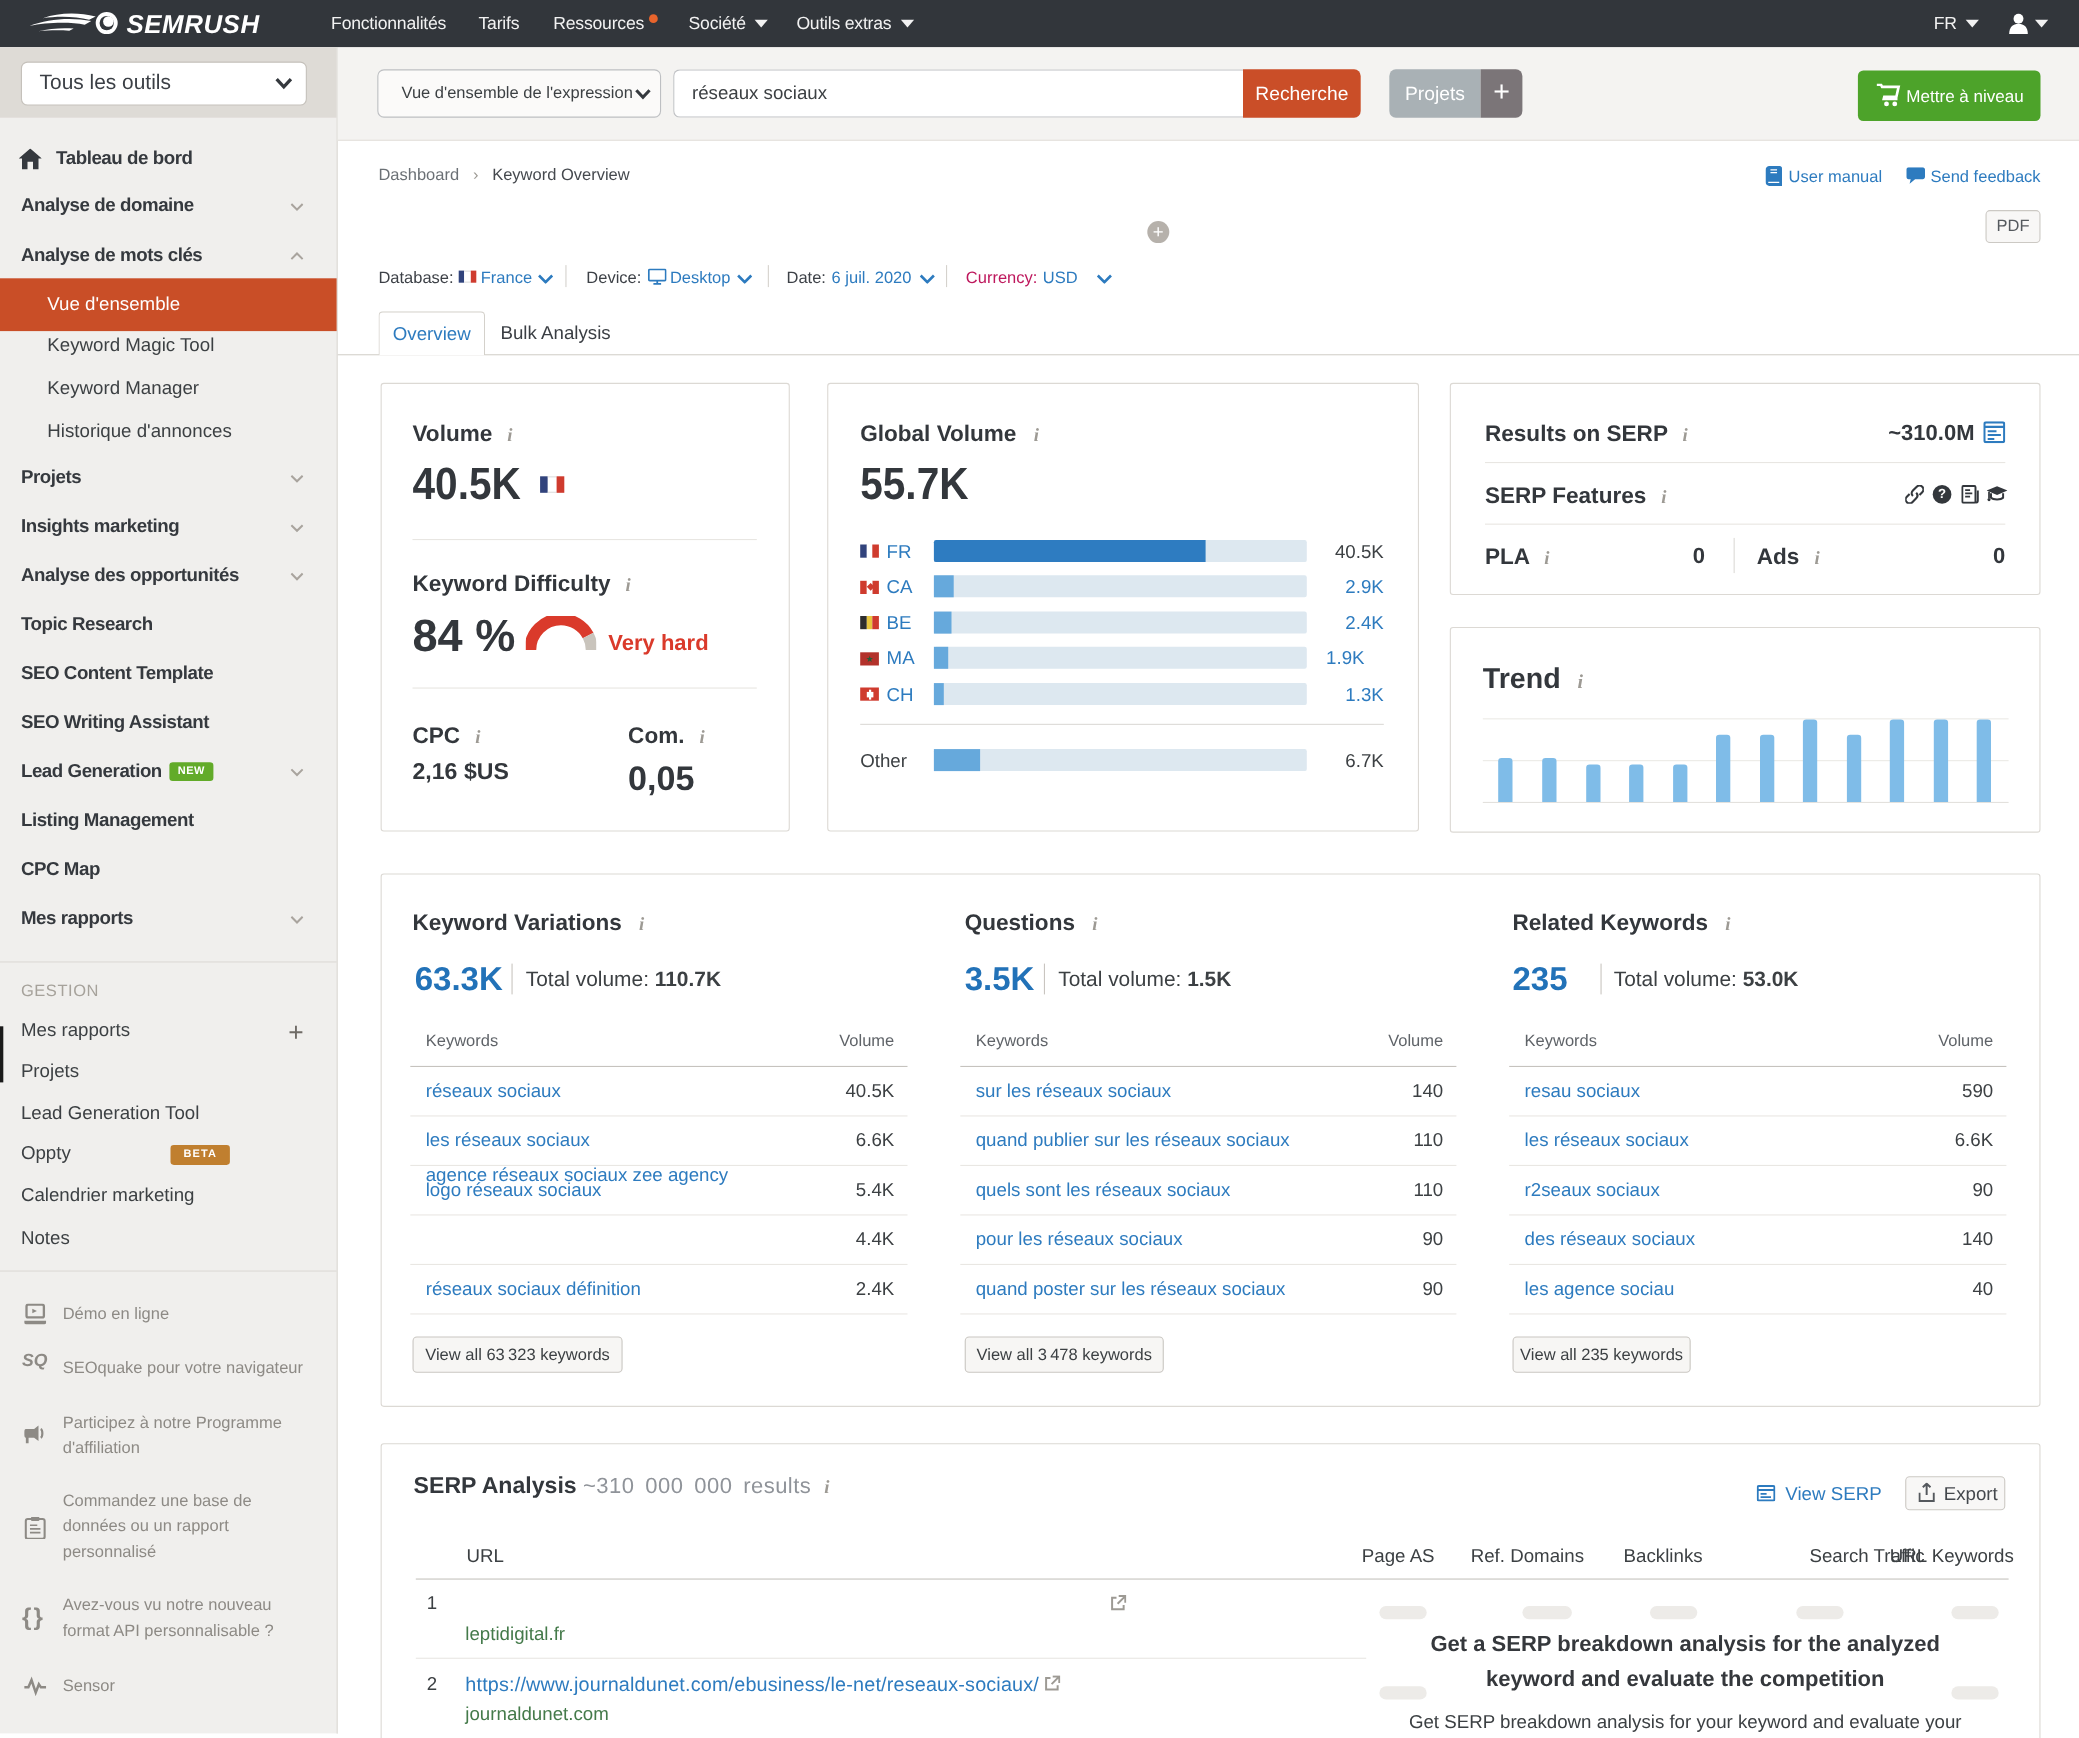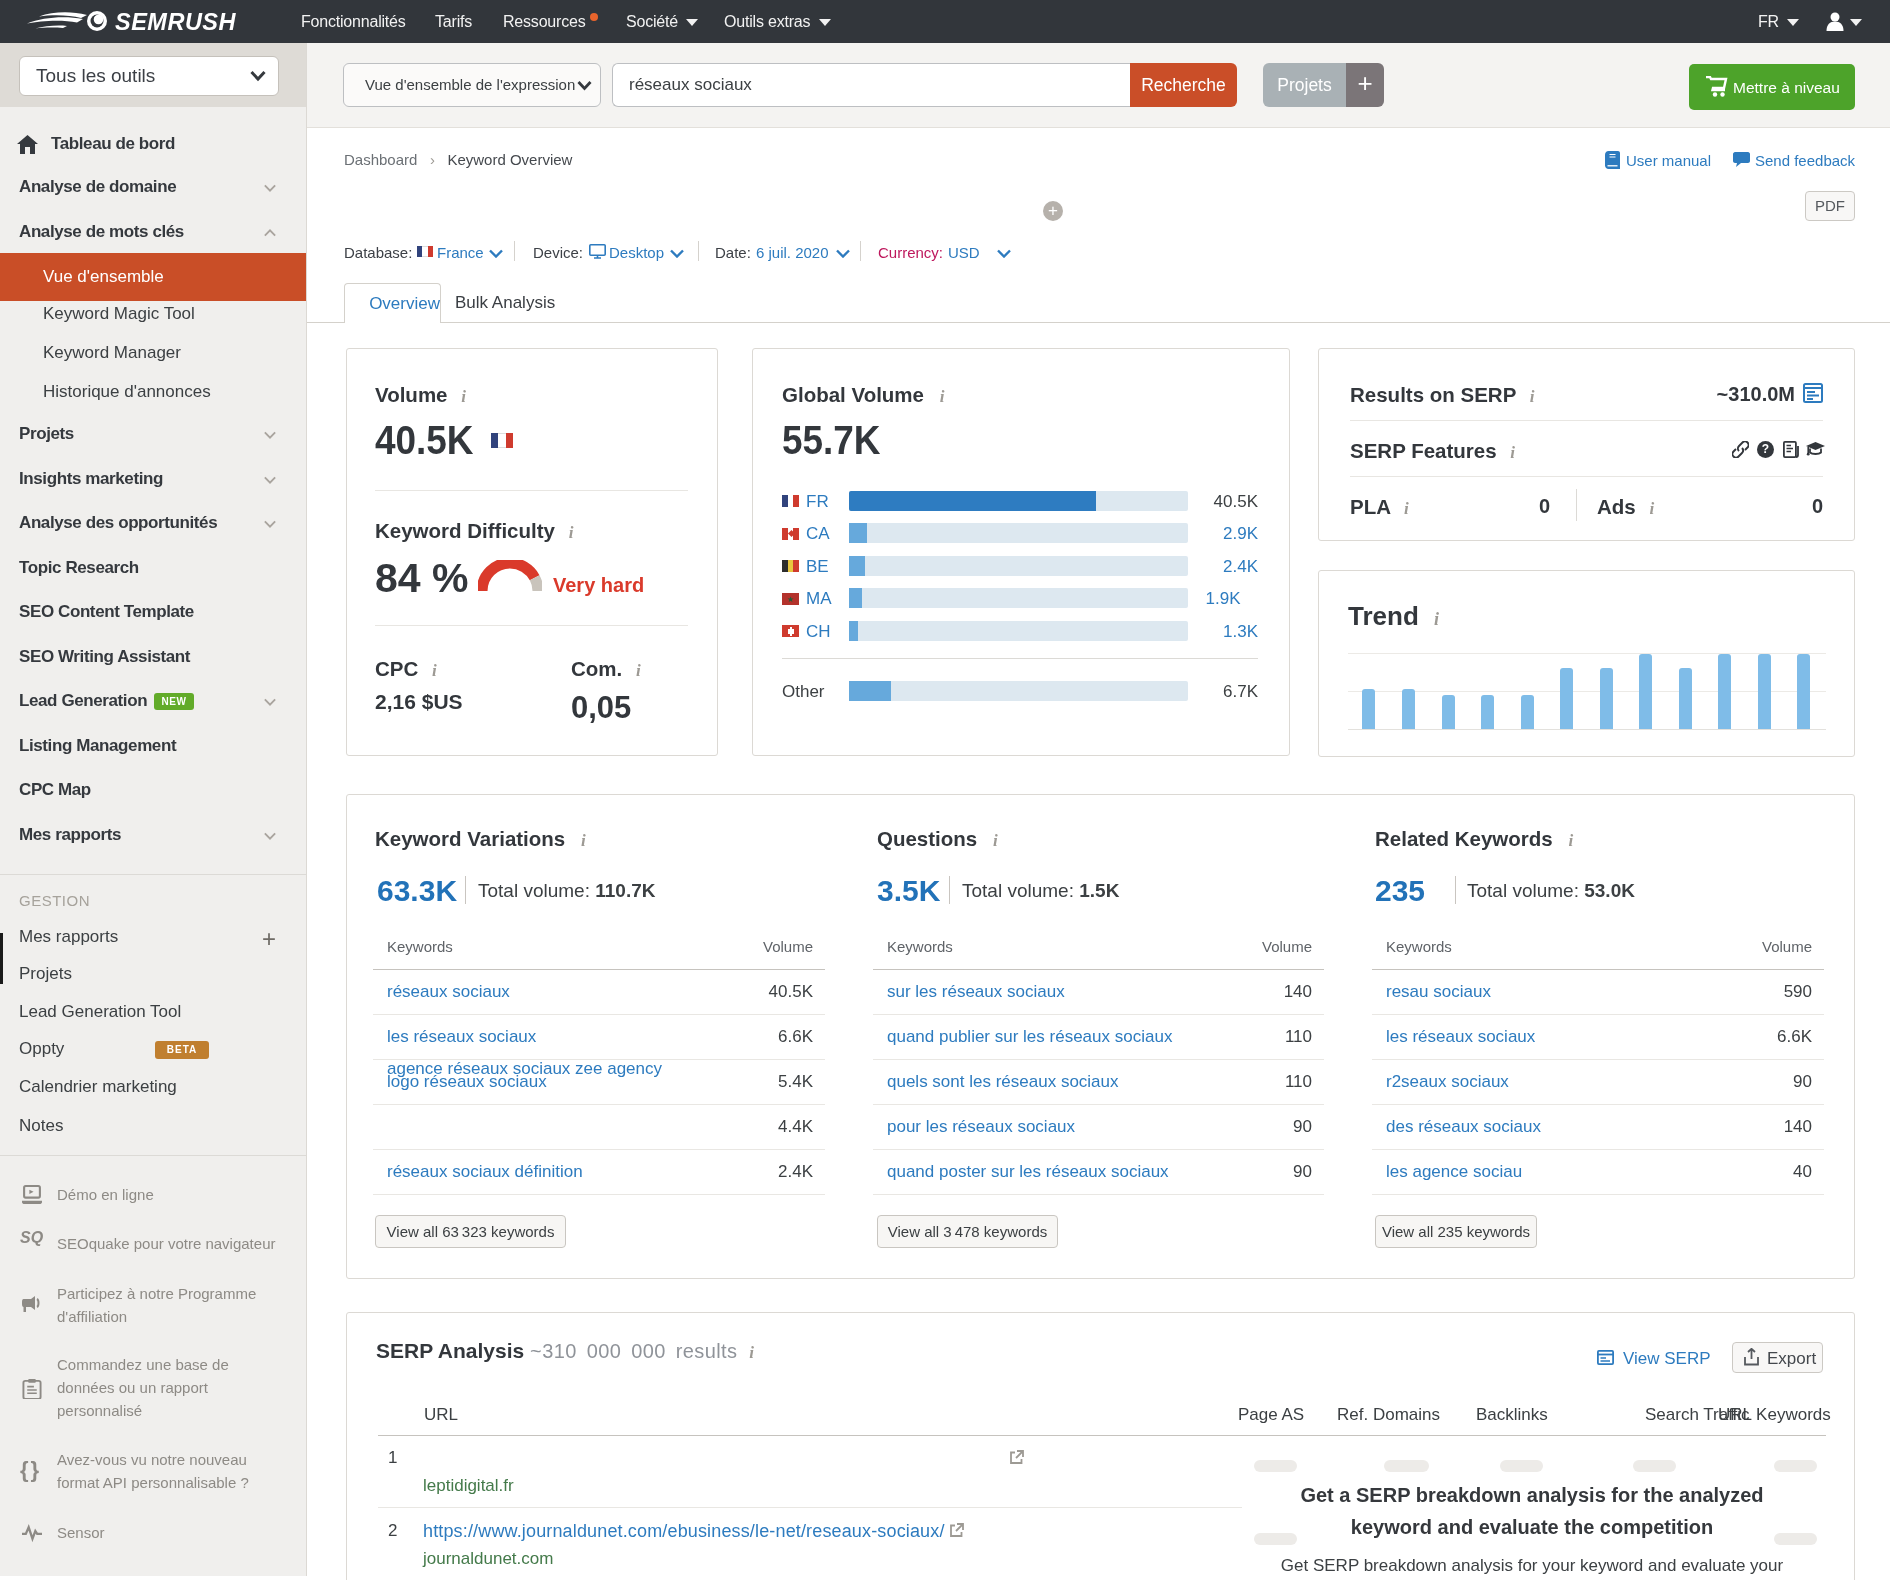--- a/index.html
+++ b/index.html
@@ -212,21 +212,21 @@
       <path d="M1 1.5 L7 7.5 L13 1.5" stroke="#2d7bbf" stroke-width="2.4" fill="none"></path>
     </svg>
 <div class="abs" style="left:860px;top:241px;width:1px;height:20px;background:#d5d2cd"></div>
 <div class="abs" style="left:878px;top:244px;font-size:15px;color:#be185d">Currency:</div>
 <div class="abs blue" style="left:948px;top:244px;font-size:15px">USD</div>
 <svg class="abs" style="left:997px;top:249px" width="14" height="9" viewBox="0 0 14 9">
       <path d="M1 1.5 L7 7.5 L13 1.5" stroke="#2d7bbf" stroke-width="2.4" fill="none"></path>
     </svg>
 
 <div class="abs" style="left:307px;top:322px;width:1583px;height:1px;background:#d4d1cb"></div>
-<div class="abs" style="left:344px;top:283px;width:97px;height:40px;background:#fff;border:1px solid #d4d1cb;border-bottom:none;border-radius:4px 4px 0 0;font-size:17px;color:#2d7bbf;text-align:right;line-height:40px">Overview</div>
+<div class="abs" style="left:344px;top:283px;width:97px;height:40px;background:#fff;border:1px solid #d4d1cb;border-bottom:none;border-radius:4px 4px 0 0;font-size:17px;color:#2d7bbf;text-align:center;line-height:40px">Overview</div>
 <div class="abs" style="left:455px;top:293px;font-size:17px;color:#3a3e43">Bulk Analysis</div>
 
 <div class="card" style="left:346px;top:348px;width:372px;height:408px"></div>
 <div class="abs lbl20" style="left:375px;top:383px">Volume <span class="info" style="margin-left:8px">i</span></div>
 <div class="abs" style="left:375px;top:417px;font-size:41px;font-weight:bold;color:#33373c;transform:scaleX(0.9);transform-origin:left">40.5K</div>
 <div class="abs" style="left:491px;top:433px;width:22px;height:15px;display:flex">
       <span style="flex:1;background:#31437c"></span>
       <span style="flex:1;background:#fff;border-top:1px solid #ddd;border-bottom:1px solid #ddd"></span>
       <span style="flex:1;background:#cf3b2e"></span>
     </div>

